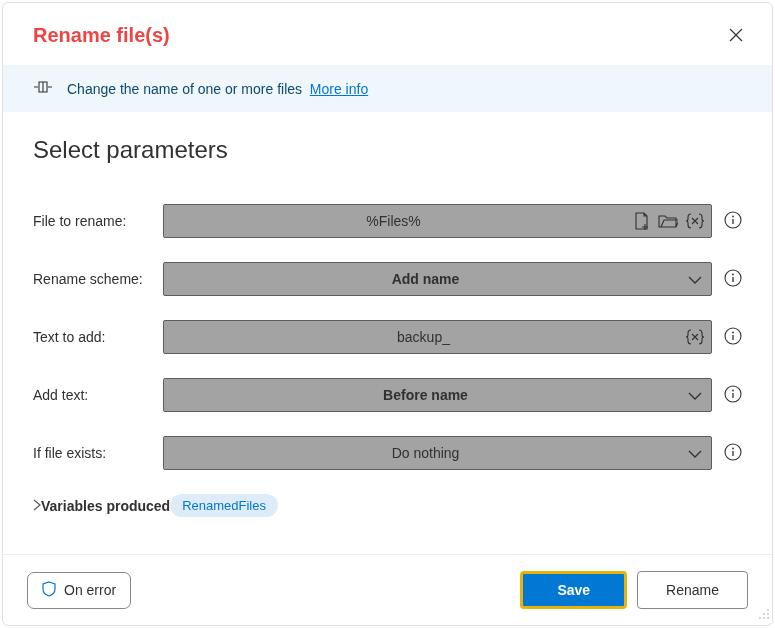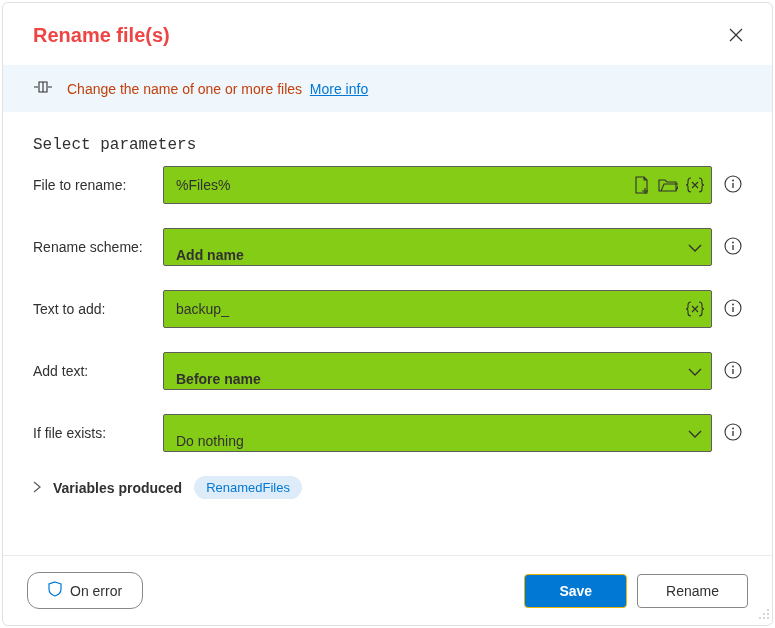--- a/index.html
+++ b/index.html
@@ -43,38 +43,37 @@
       color: #323130;
     }
     .info-banner {
       background: #eff6fc;
       padding: 14px 30px;
       display: flex;
       align-items: center;
       gap: 14px;
     }
     .info-text {
-      color: #c2410c;
+      color: #0c4a6e;
     }
     .more-info-link {
       color: #0078d4;
       text-decoration: underline;
       cursor: pointer;
     }
     .content {
       flex: 1;
       padding: 24px 30px 10px 30px;
       overflow-y: auto;
     }
     .section-title {
-      font-size: 16px;
+      font-size: 24px;
       font-weight: 400;
       color: #323130;
-      margin-bottom: 12px;
-      font-family: Liberation Mono, monospace;
+      margin-bottom: 40px;
     }
     .form-row {
       display: flex;
       align-items: center;
       margin-bottom: 24px;
     }
     .form-label {
       width: 130px;
       flex-shrink: 0;
       color: #323130;
@@ -84,26 +83,27 @@
       flex: 1;
       position: relative;
       display: flex;
       align-items: center;
     }
     .text-input, .select-input {
       width: 100%;
       height: 34px;
       border: 1px solid #605e5c;
       border-radius: 2px;
-      padding: 18px 12px;
+      padding: 8px 12px;
       font-size: 14px;
       font-family: inherit;
-      background: #84cc16;
+      background: #a3a3a3;
       color: #323130;
       outline: none;
+      text-align: center;
     }
     .text-input {
       padding-right: 100px;
     }
     .text-input.var-only {
       padding-right: 40px;
     }
     .select-input {
       appearance: none;
       padding-right: 36px;
@@ -138,21 +138,20 @@
       justify-content: flex-end;
       align-items: center;
     }
     .info-circle {
       cursor: pointer;
       color: #323130;
     }
     .variables-row {
       display: flex;
       align-items: center;
-      gap: 12px;
       margin-top: 4px;
     }
     .chevron-expand {
       color: #605e5c;
     }
     .variables-label {
       font-weight: 600;
       color: #323130;
     }
     .variable-chip {
@@ -167,38 +166,38 @@
       border-top: 1px solid #edebe9;
       padding: 16px 24px;
       display: flex;
       justify-content: space-between;
       align-items: center;
     }
     .on-error-btn {
       display: flex;
       align-items: center;
       gap: 8px;
-      padding: 8px 20px;
+      padding: 8px 14px;
       border: 1px solid #8a8886;
-      border-radius: 12px;
+      border-radius: 7px;
       background: #fff;
       cursor: pointer;
       font-size: 14px;
       font-family: inherit;
       color: #323130;
     }
     .footer-right {
       display: flex;
       gap: 10px;
     }
     .save-btn {
       padding: 8px 34px;
       background: #0078d4;
       color: #fff;
-      border: 1px solid #eab308;
+      border: 3px solid #eab308;
       border-radius: 4px;
       font-size: 14px;
       font-family: inherit;
       font-weight: 600;
       cursor: pointer;
     }
     .cancel-btn {
       padding: 8px 28px;
       background: #fff;
       color: #323130;

